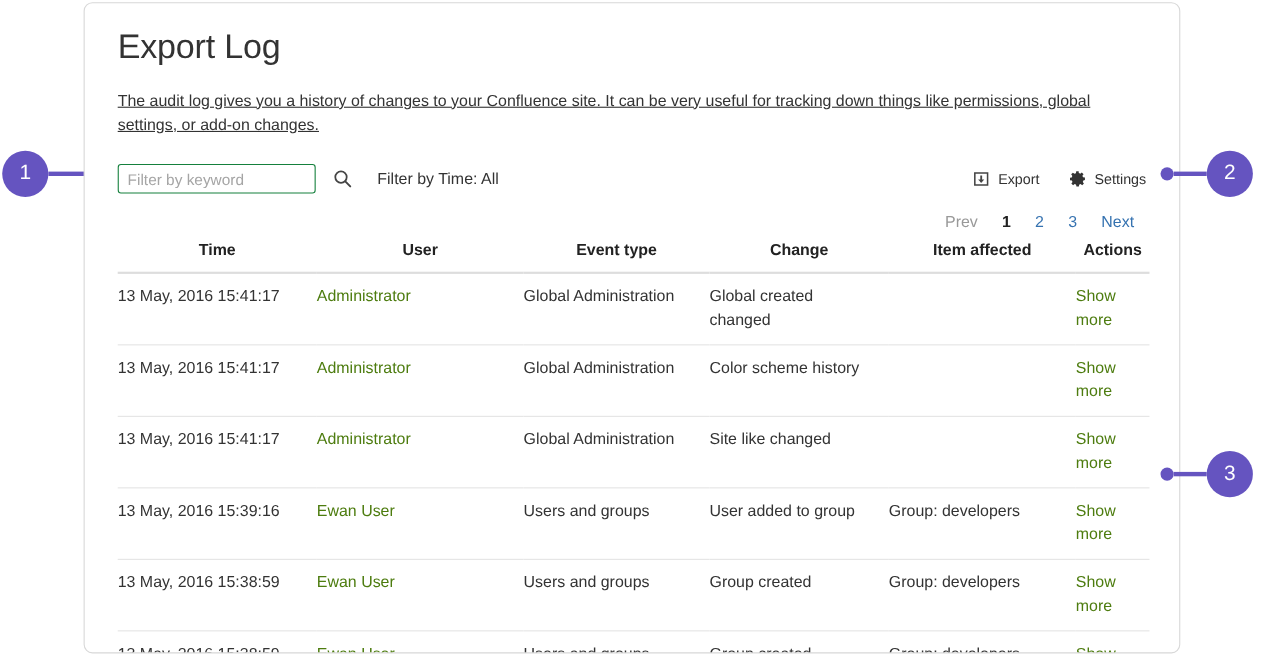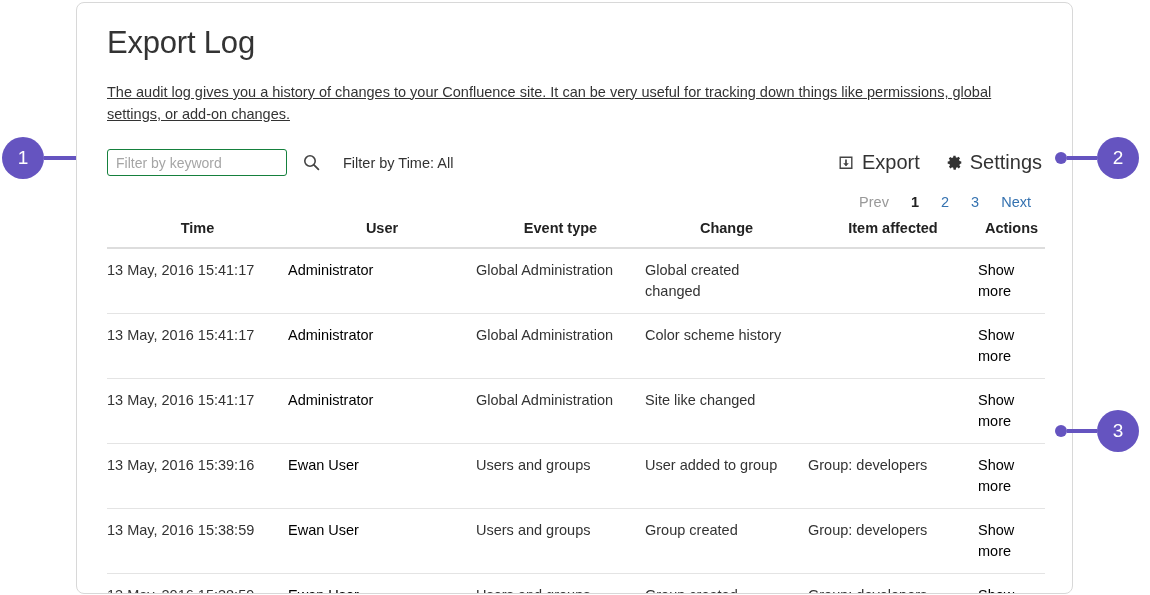--- a/index.html
+++ b/index.html
@@ -91,21 +91,21 @@
     font-size: 14.5px;
     color: #333333;
     cursor: pointer;
   }
   .spacer { flex: 1; }
 
   .tool-btn {
     display: flex;
     align-items: center;
     gap: 7px;
-    font-size: 20px;
+    font-size: 13px;
     color: #333333;
     cursor: pointer;
     margin-left: 26px;
   }
   .tool-btn .glyph {
     display: flex;
     align-items: center;
     justify-content: center;
     width: 17px;
     height: 17px;
@@ -163,21 +163,21 @@
     border-bottom: 1px solid #e4e4e4;
   }
   .col-time   { width: 181px; }
   .col-user   { width: 188px; }
   .col-event  { width: 169px; }
   .col-change { width: 163px; }
   .col-item   { width: 170px; }
   .col-act    { width: 67px;  }
 
   .link {
-    color: #000000;
+    color: #4d7c0f;
     cursor: pointer;
   }
   td.actions-cell {
     padding-right: 0;
   }
 
   
   .callout {
     position: absolute;
     display: flex;

